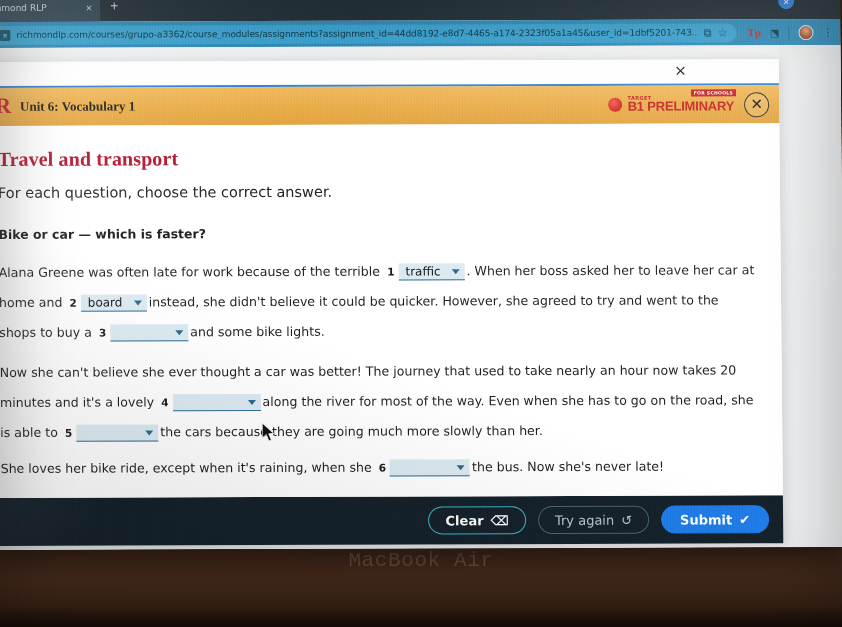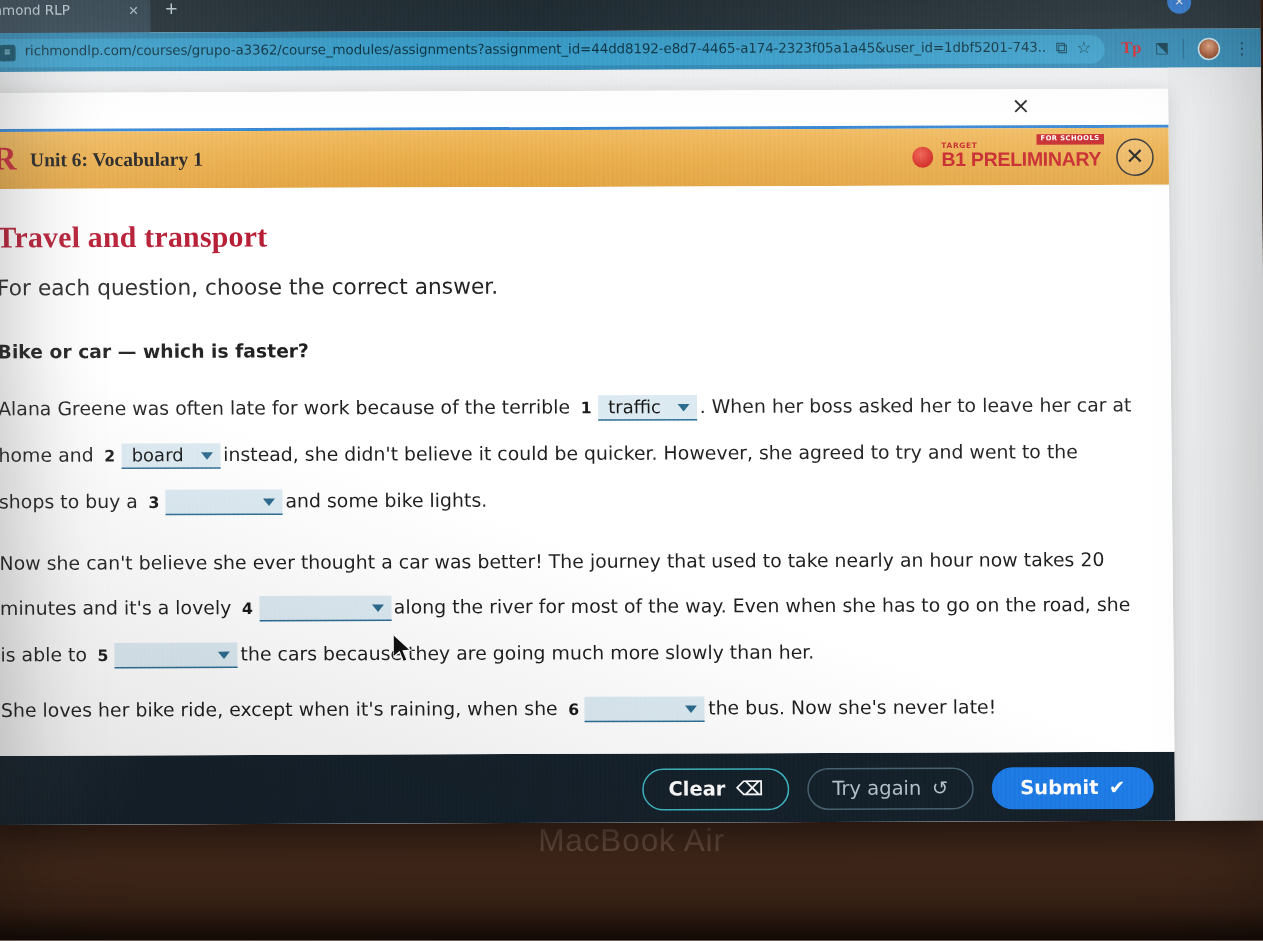--- a/index.html
+++ b/index.html
@@ -29,21 +29,21 @@
     background: linear-gradient(180deg, #4a2e20 0%, #3e2619 55%, #2e1a10 100%);
   }
   .deck-label {
     position: absolute;
     left: 0; right: 0;
     top: 12px;
     text-align: center;
     color: #6d5043;
     font-size: 21px;
     letter-spacing: 0.6px;
-    font-family: Liberation Sans, sans-serif;
+    font-family: Liberation Mono, monospace;
     opacity: .92;
   }
   .deck-shadow {
     position:absolute; left:0; right:0; bottom:0; height:22px;
     background: linear-gradient(180deg, rgba(0,0,0,0) 0%, rgba(0,0,0,.55) 100%);
   }
 
   
   #screen-wrap {
     position: absolute;

